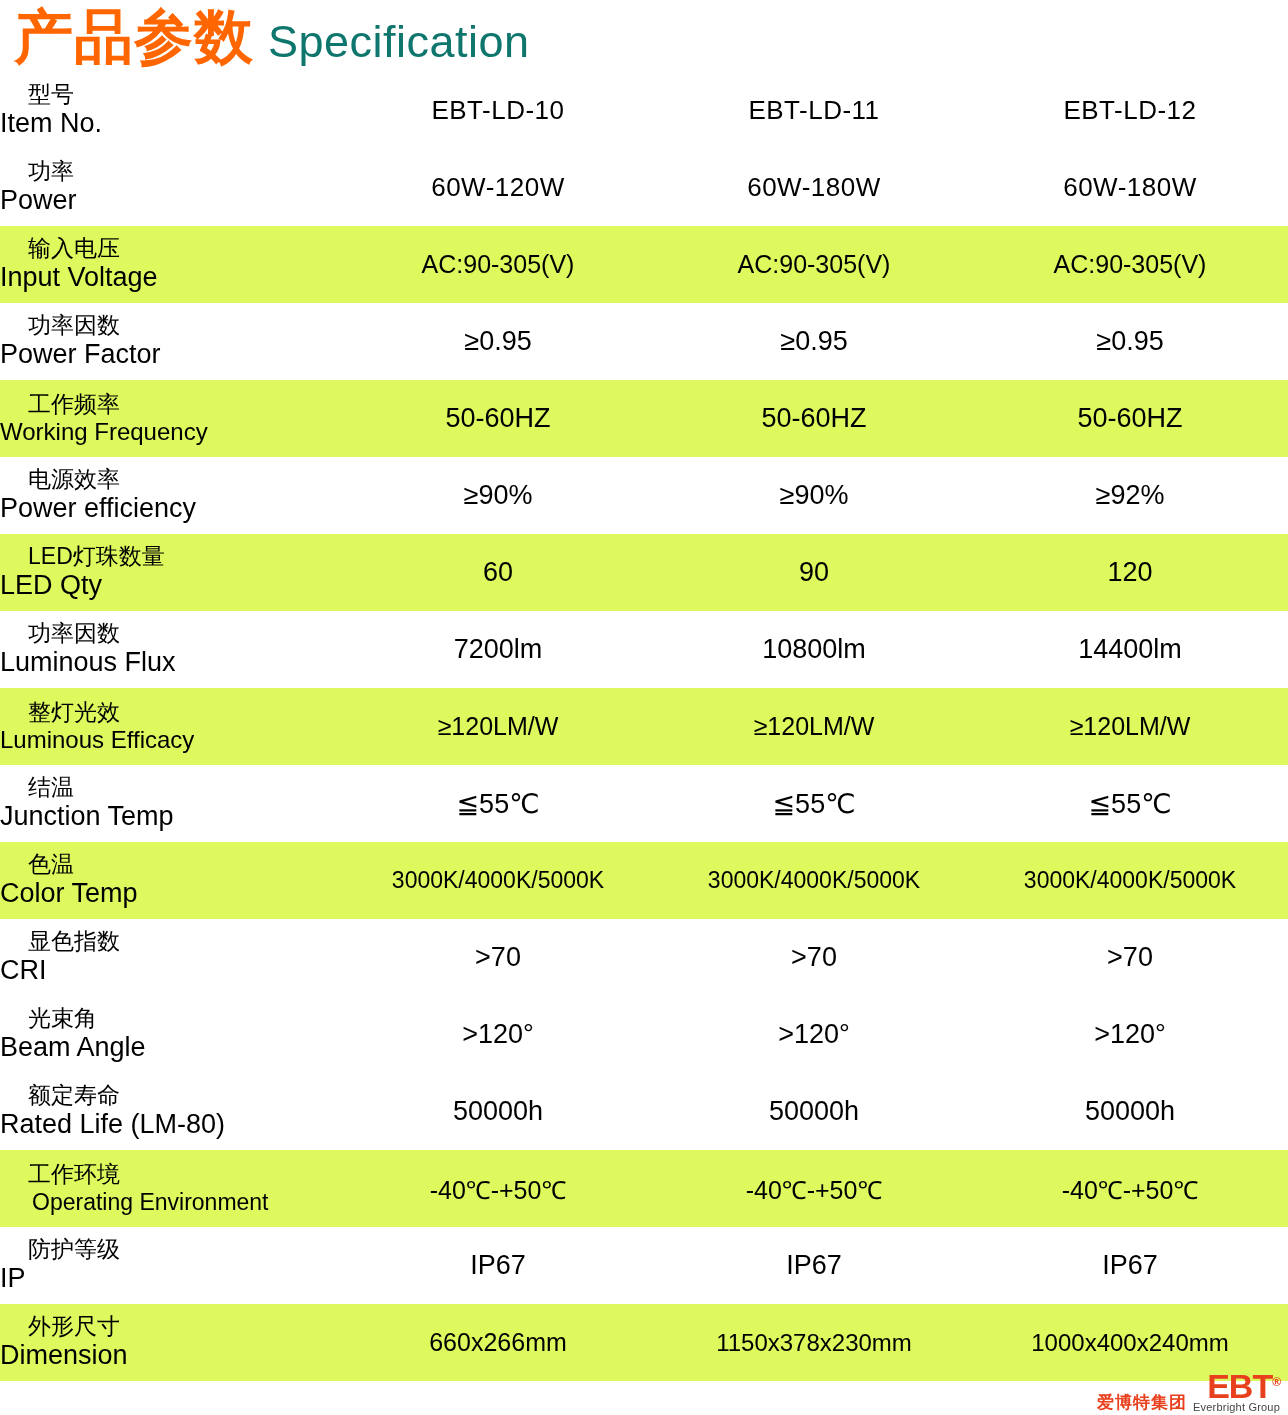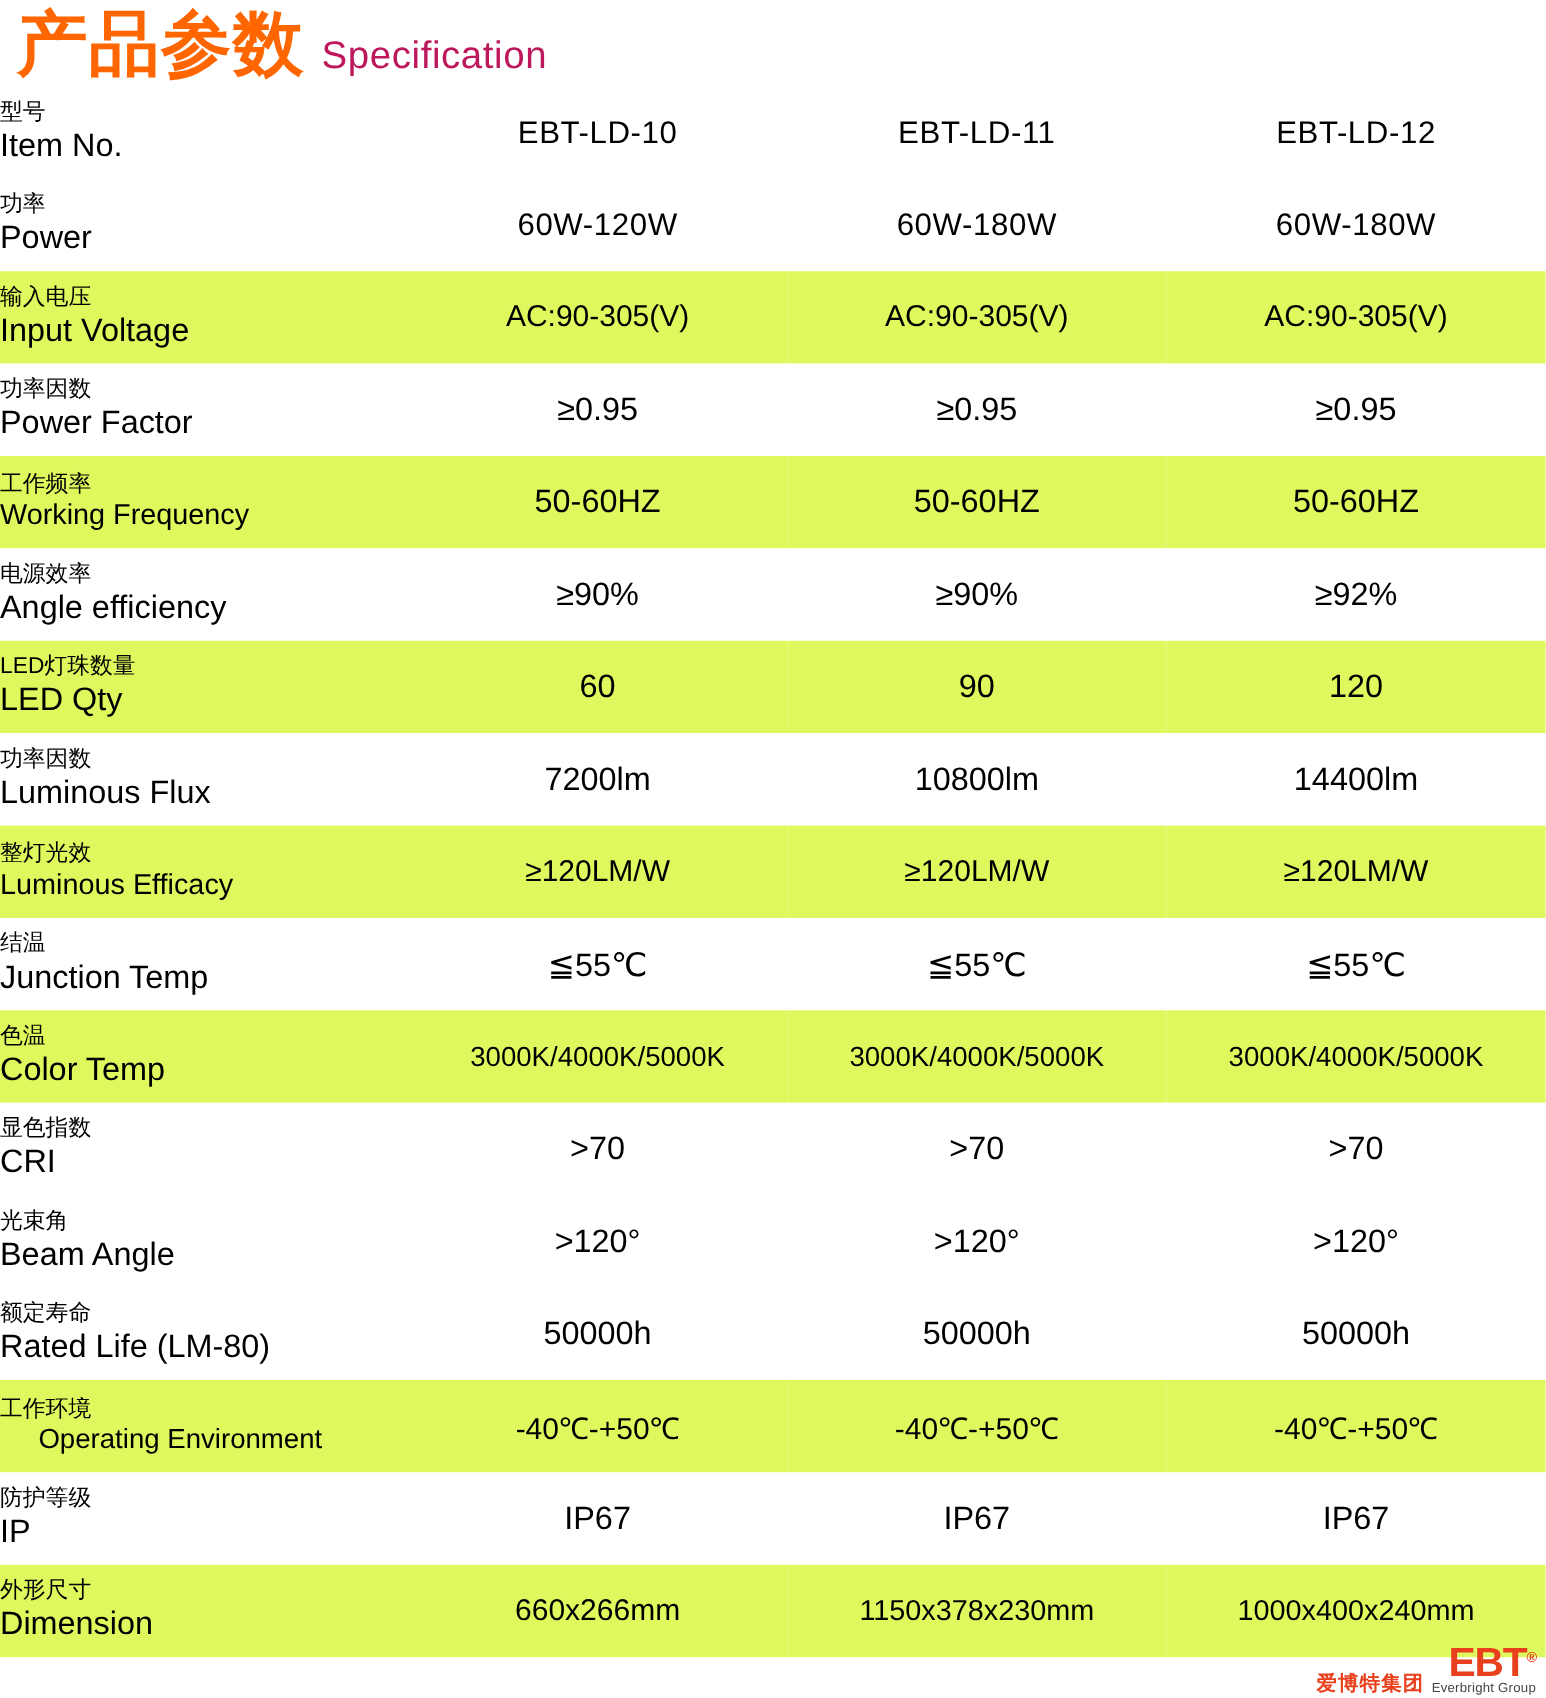--- a/index.html
+++ b/index.html
@@ -32,22 +32,22 @@
     box-sizing: border-box;
   }
   .title-cn {
     font-size: 59px;
     font-weight: bold;
     color: #ff6600;
     letter-spacing: 1px;
     line-height: 1;
   }
   .title-en {
-    font-size: 32px;
-    color: #be185d;
+    font-size: 45px;
+    color: #0f766e;
     font-weight: 300;
     line-height: 1;
     letter-spacing: 0.5px;
   }
 
   
   table.spec {
     border-collapse: collapse;
     width: 1288px;
     table-layout: fixed;
@@ -70,23 +70,24 @@
     text-align: left;
   }
   td.val {
     width: 316px;
     text-align: center;
     font-size: 27px;
     color: #000;
   }
   .lbl-cn {
     display: block;
-    font-size: 19px;
+    font-size: 23px;
     line-height: 1.18;
     white-space: nowrap;
+    padding-left: 28px;
   }
   .lbl-en {
     display: block;
     font-size: 27px;
     line-height: 1.18;
     white-space: nowrap;
   }
   .lbl-en.sm { font-size: 24px; }
   .lbl-en.xs { font-size: 23px; padding-left: 32px; }
 
@@ -196,21 +197,21 @@
           <span class="lbl-en sm">Working Frequency</span>
         </td>
         <td class="val">50-60HZ</td>
         <td class="val">50-60HZ</td>
         <td class="val">50-60HZ</td>
       </tr>
 
       <tr class="band-white">
         <td class="label">
           <span class="lbl-cn">电源效率</span>
-          <span class="lbl-en">Angle efficiency</span>
+          <span class="lbl-en">Power efficiency</span>
         </td>
         <td class="val">≥90%</td>
         <td class="val">≥90%</td>
         <td class="val">≥92%</td>
       </tr>
 
       <tr class="band-green">
         <td class="label">
           <span class="lbl-cn">LED灯珠数量</span>
           <span class="lbl-en">LED Qty</span>

